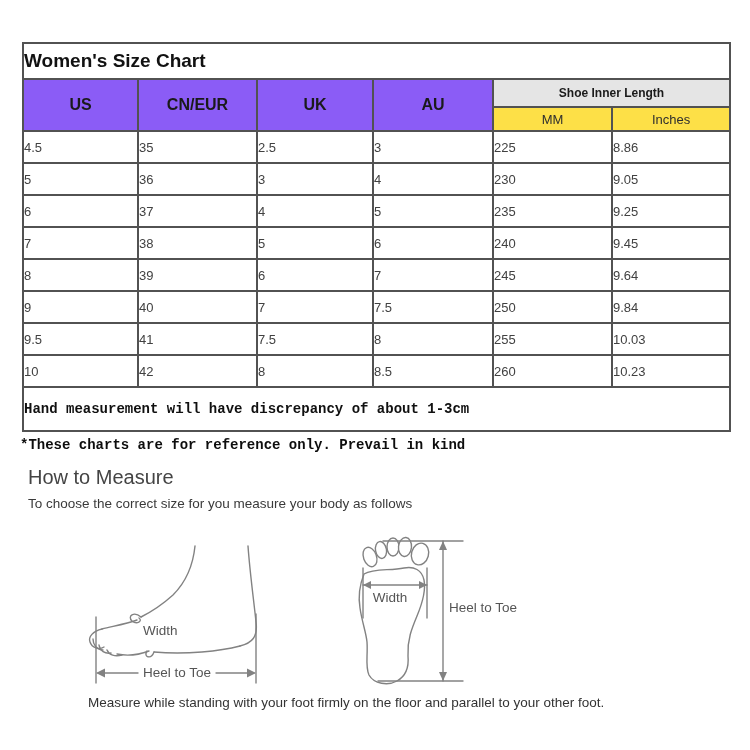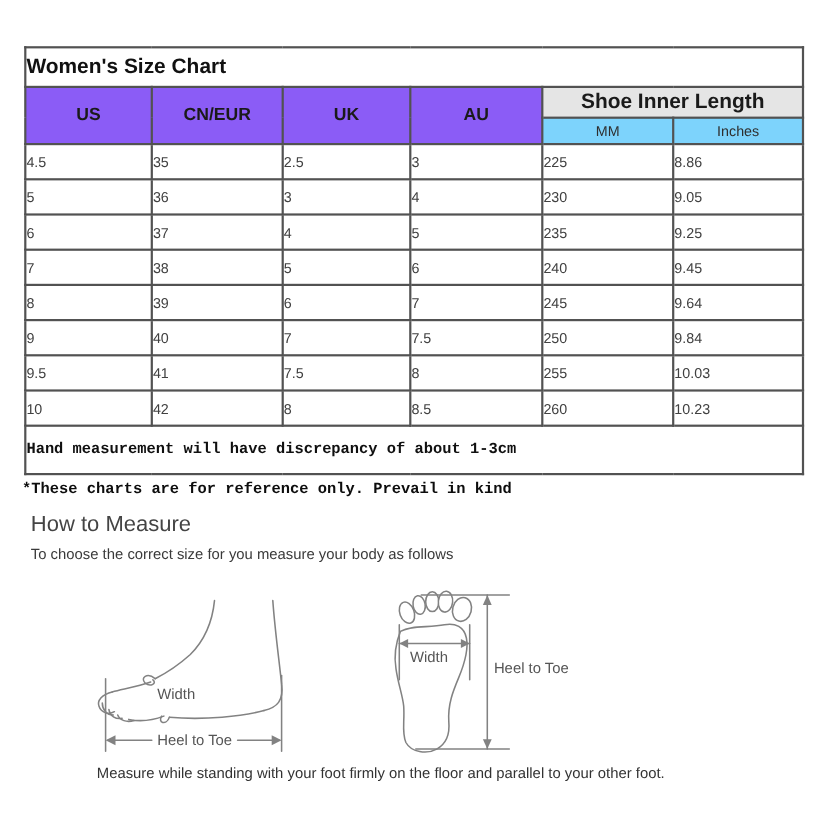--- a/index.html
+++ b/index.html
@@ -6,22 +6,22 @@
   #page{position:relative;width:750px;height:750px;background:#ffffff;overflow:hidden;
         font-family:"Liberation Sans",sans-serif;color:#3d3d3d;}
 
   
   table.size-chart{position:absolute;left:22px;top:42px;width:707px;
         border-collapse:collapse;background:#fff;table-layout:fixed;}
   table.size-chart td,table.size-chart th{border:2px solid #525252;
         vertical-align:middle;padding:0;}
   td.title-cell{height:34px;font-size:19px;font-weight:bold;color:#111;background:#fff;}
   th.col-head{background:#8b5cf6;font-size:16px;font-weight:bold;color:#1a1a1a;}
-  th.group-head{background:#e5e5e5;font-size:19px;font-weight:bold;color:#1a1a1a;height:26px;}
-  th.sub-head{background:#7dd3fc;font-size:13px;font-weight:normal;color:#2e2e2e;height:22px;}
+  th.group-head{background:#e5e5e5;font-size:12px;font-weight:bold;color:#1a1a1a;height:26px;}
+  th.sub-head{background:#fde047;font-size:13px;font-weight:normal;color:#2e2e2e;height:22px;}
   tbody.data-rows td{height:30px;font-size:13px;color:#414141;background:#fff;}
   td.note-cell{height:42px;font-family:"Liberation Mono","DejaVu Sans Mono",monospace;
         font-weight:bold;font-size:14px;color:#101010;letter-spacing:0px;}
 
   
   .disclaimer{position:absolute;left:20px;top:437px;
         font-family:"Liberation Mono","DejaVu Sans Mono",monospace;
         font-weight:bold;font-size:14px;color:#0d0d0d;white-space:nowrap;}
   .how-heading{position:absolute;left:28px;top:466px;font-size:20px;color:#444;text-align:right;}
   .how-intro{position:absolute;left:28px;top:496px;font-size:13.5px;color:#3a3a3a;}

